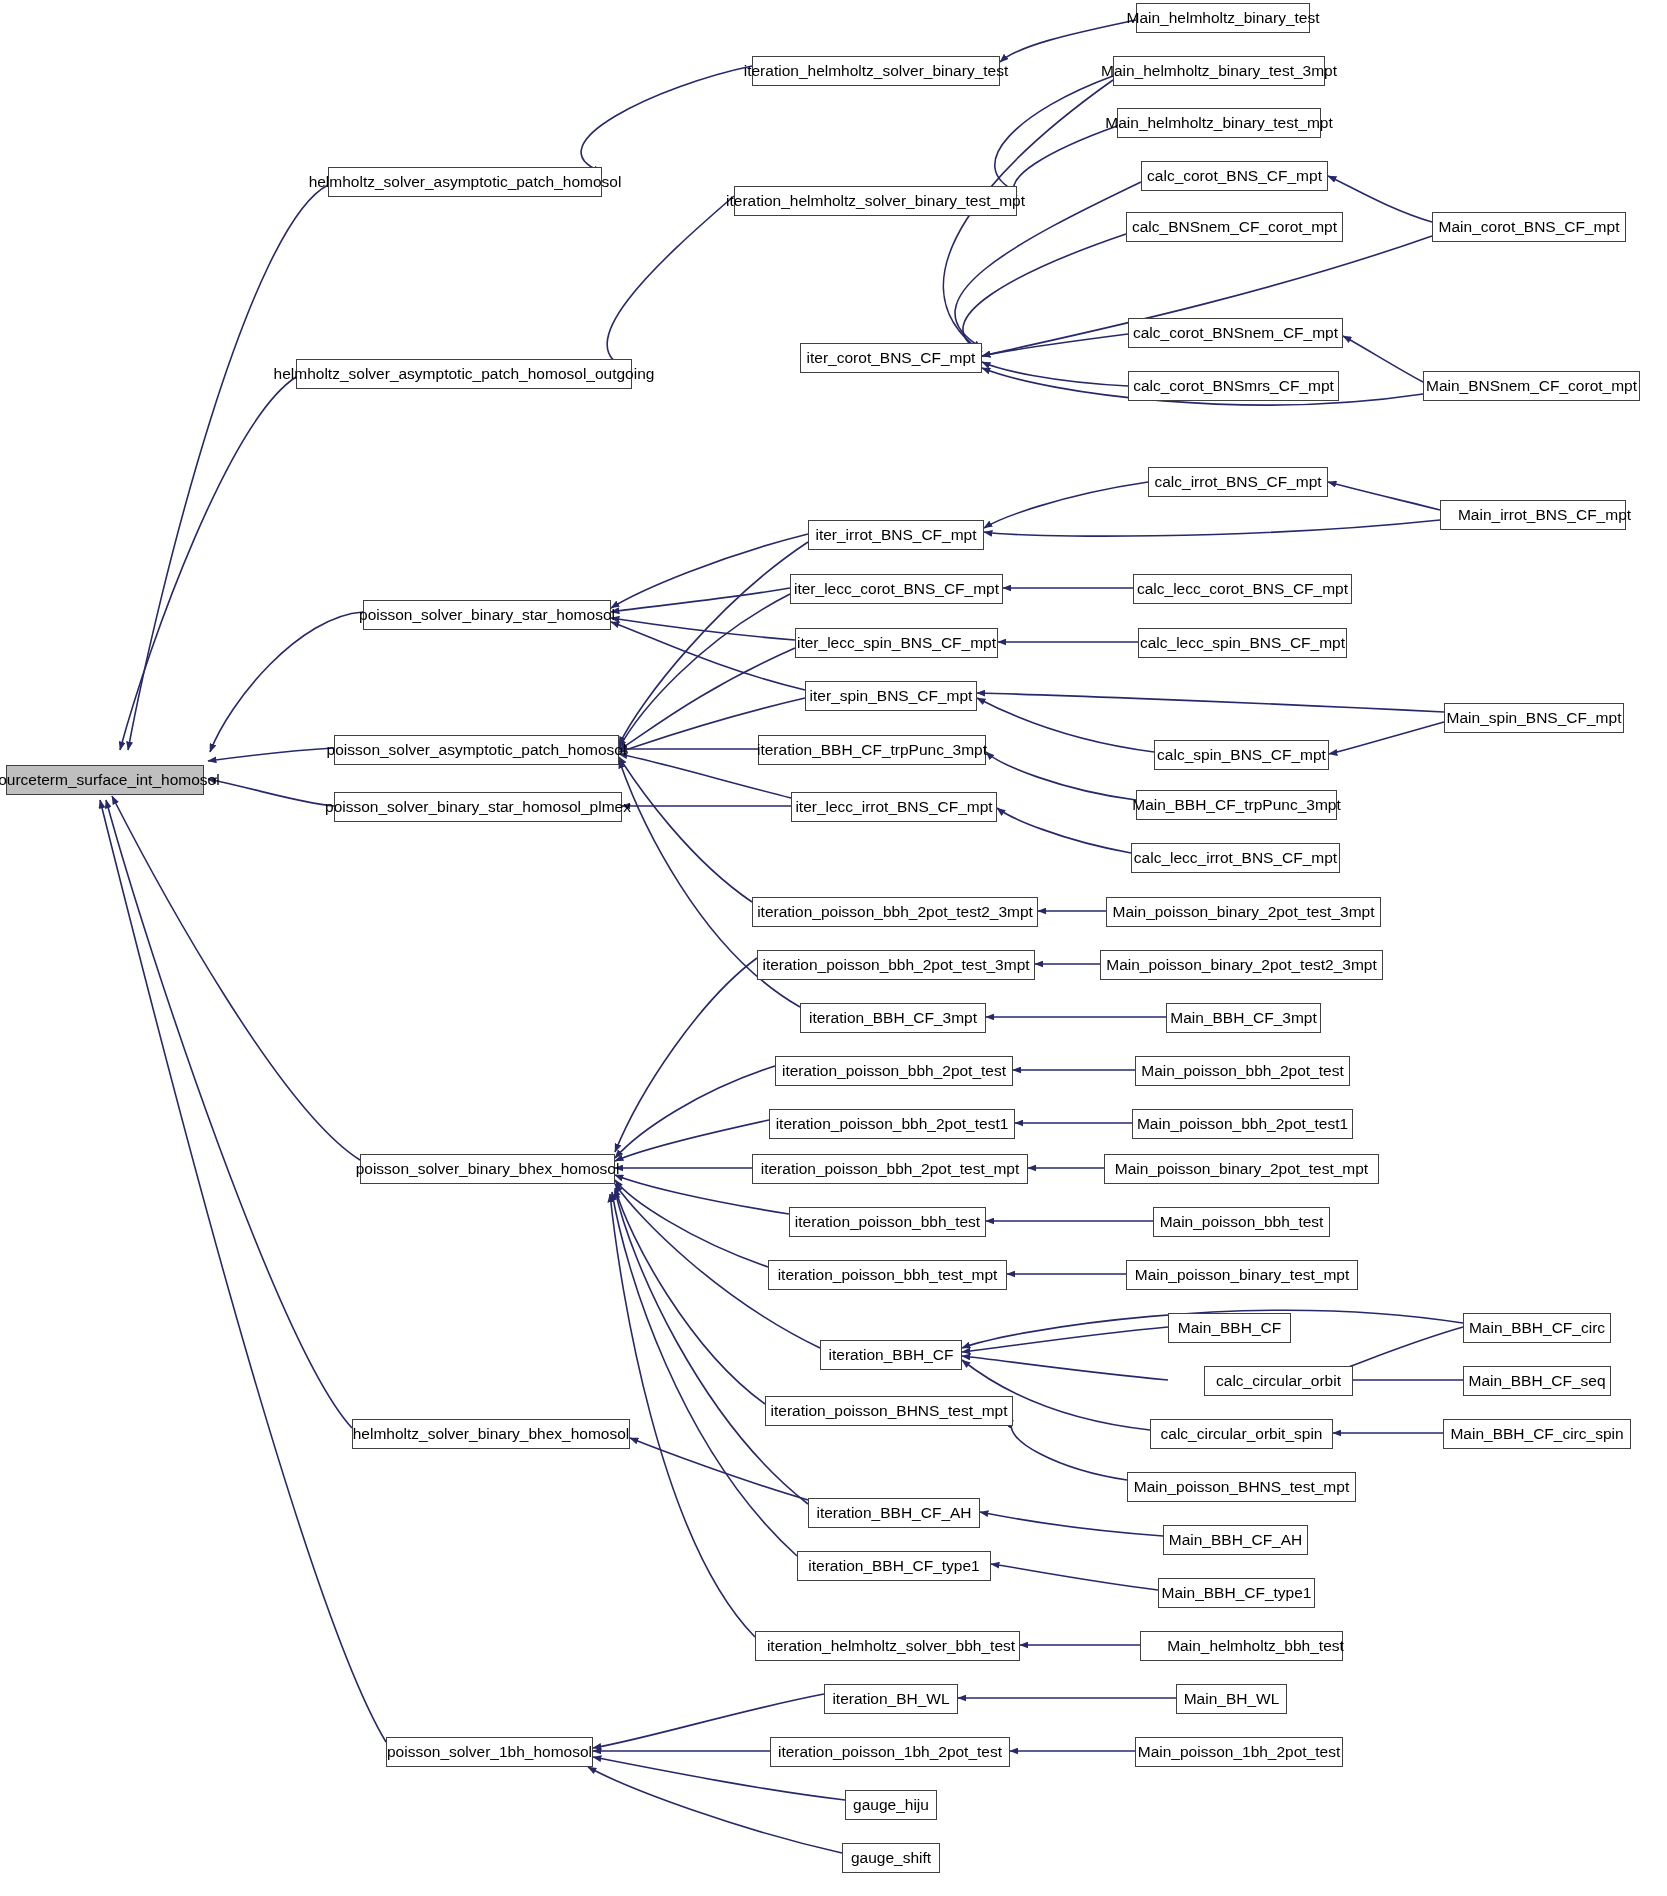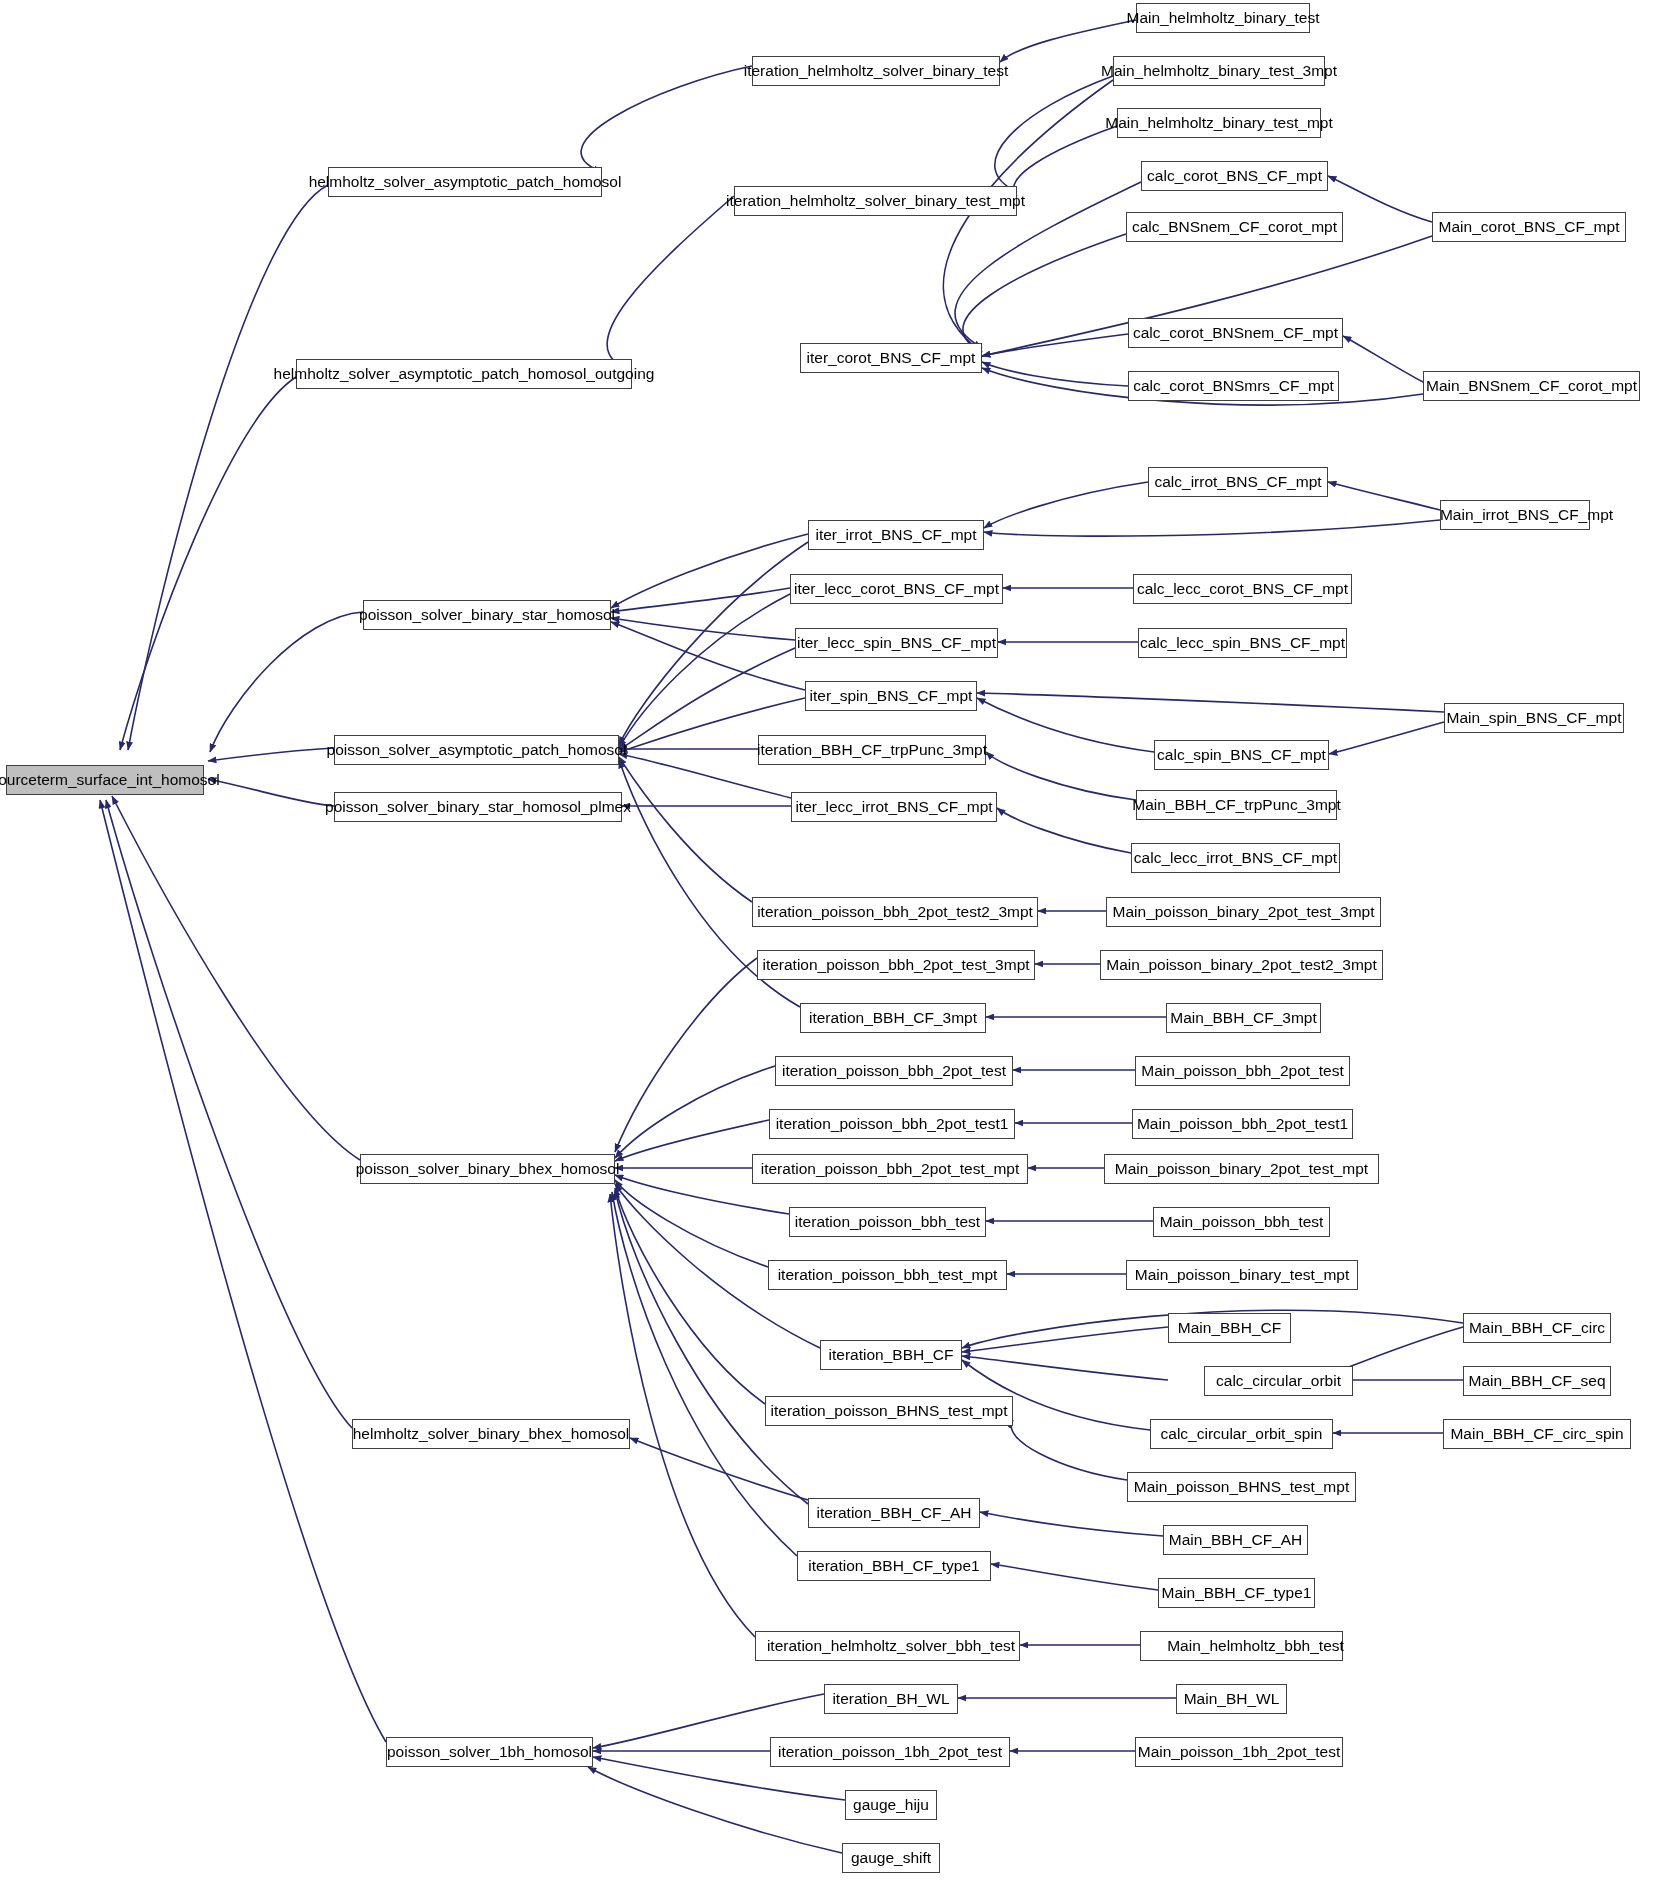--- a/index.html
+++ b/index.html
@@ -193,21 +193,21 @@
       </div>
       <div class="gnode" style="left: 1128px; top: 371px; width: 211px;">
         <span class="nlabel">calc_corot_BNSmrs_CF_mpt</span>
       </div>
       <div class="gnode" style="left: 1423px; top: 371px; width: 217px;">
         <span class="nlabel">Main_BNSnem_CF_corot_mpt</span>
       </div>
       <div class="gnode" style="left: 1148px; top: 467px; width: 180px; justify-content: center;">
         <span class="nlabel">calc_irrot_BNS_CF_mpt</span>
       </div>
-      <div class="gnode" style="left: 1440px; top: 500px; width: 150px; padding-left: 32px;">
+      <div class="gnode" style="left: 1440px; top: 500px; width: 186px; padding-left: 32px;">
         <span class="nlabel">Main_irrot_BNS_CF_mpt</span>
       </div>
       <div class="gnode" style="left: 808px; top: 520px; width: 176px;">
         <span class="nlabel">iter_irrot_BNS_CF_mpt</span>
       </div>
       <div class="gnode" style="left: 363px; top: 600px; width: 248px;">
         <span class="nlabel">poisson_solver_binary_star_homosol</span>
       </div>
       <div class="gnode" style="left: 790px; top: 574px; width: 213px;">
         <span class="nlabel">iter_lecc_corot_BNS_CF_mpt</span>

